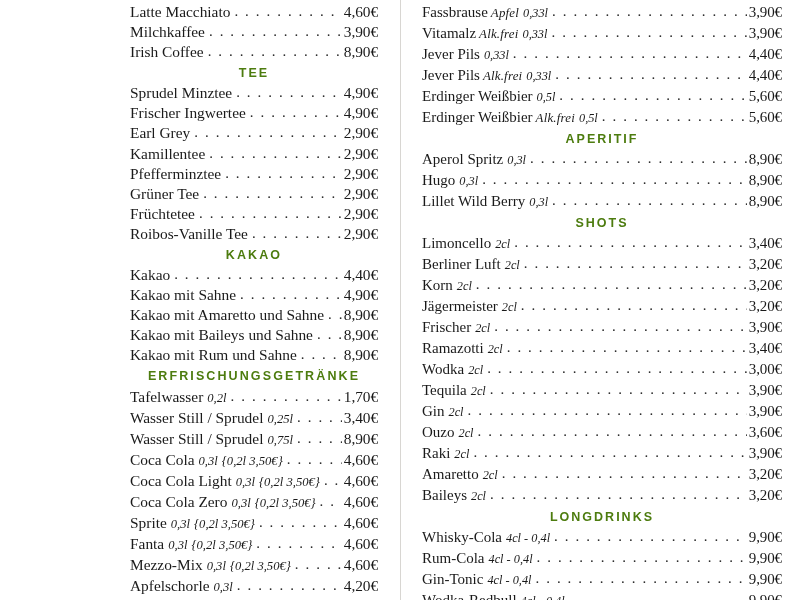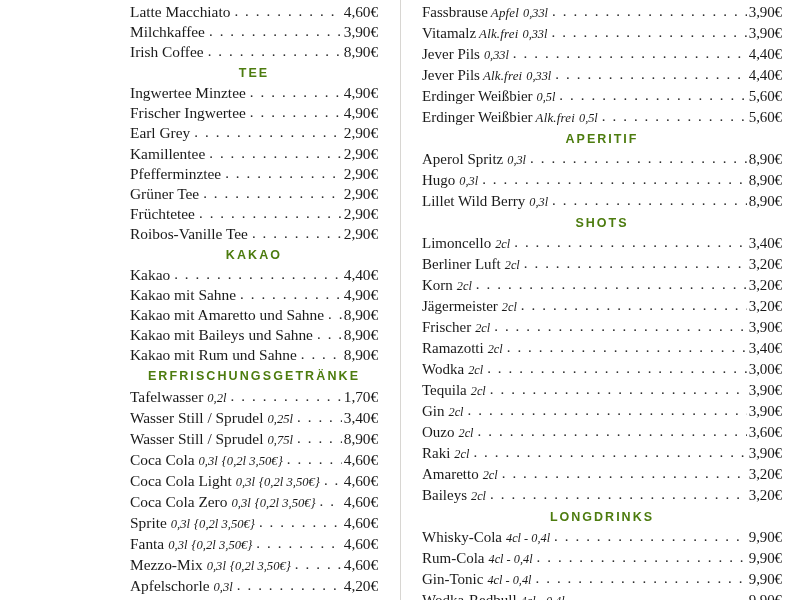--- a/index.html
+++ b/index.html
@@ -123,21 +123,21 @@
         </div>
         <div class="row">
           <span class="name">Irish Coffee</span>
           <span class="leader">. . . . . . . . . . . . . . . . . . . . . . . . . . . . . . . . . . . . . . . . . . . . . . . . . . . . . . . . . . . . . . . . . . . . . . . . . . . . . . . . . . . . . . . . . </span>
           <span class="price">8,90€</span>
         </div>
       </div>
       <div class="section-head">TEE</div>
       <div>
         <div class="row">
-          <span class="name">Ingwertee Minztee</span>
+          <span class="name">Sprudel Minztee</span>
           <span class="leader">. . . . . . . . . . . . . . . . . . . . . . . . . . . . . . . . . . . . . . . . . . . . . . . . . . . . . . . . . . . . . . . . . . . . . . . . . . . . . . . . . . . . . . . . . </span>
           <span class="price">4,90€</span>
         </div>
         <div class="row">
           <span class="name">Frischer Ingwertee</span>
           <span class="leader">. . . . . . . . . . . . . . . . . . . . . . . . . . . . . . . . . . . . . . . . . . . . . . . . . . . . . . . . . . . . . . . . . . . . . . . . . . . . . . . . . . . . . . . . . </span>
           <span class="price">4,90€</span>
         </div>
         <div class="row">
           <span class="name">Earl Grey</span>

